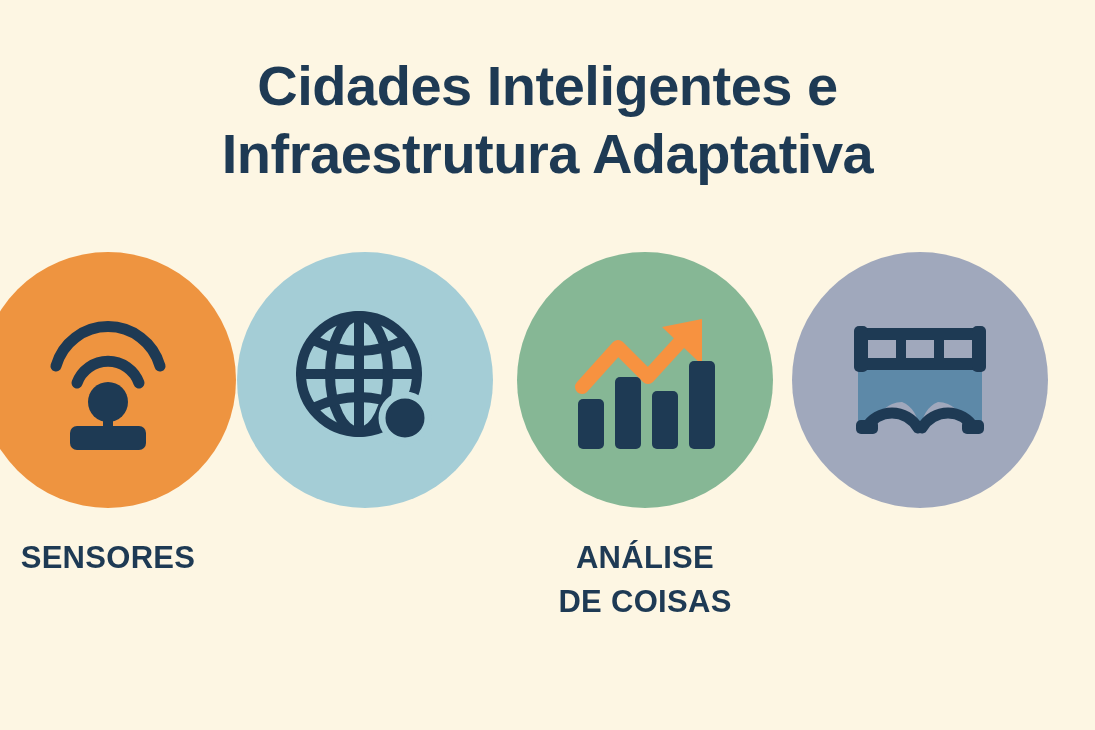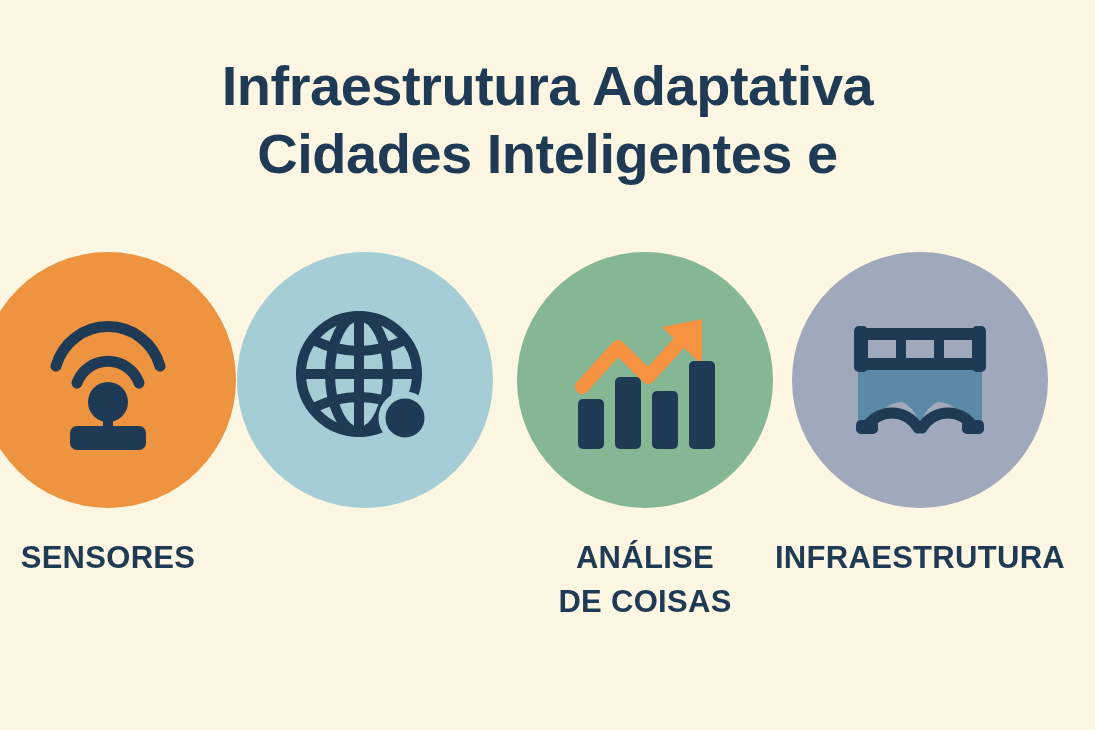--- a/index.html
+++ b/index.html
@@ -100,22 +100,22 @@
   .label.l1 { left: 229px;  width: 272px; }
   .label.l2 { left: 509px;  width: 272px; }
   .label.l3 { left: 760px;  width: 320px; }
 </style>
 </head>
 <body>
 
 <div class="infographic">
 
   <div class="title-block">
+    <span class="title-line">Cidades Inteligentes e</span>
     <span class="title-line">Infraestrutura Adaptativa</span>
-    <span class="title-line">Cidades Inteligentes e</span>
   </div>
 
   <div class="icon-row">
 
     <div class="icon-cell c0">
       <div class="circle" style="background:#EE9440;"></div>
       <div class="icon-art">
         <svg viewBox="0 0 140 140" width="140" height="140" aria-hidden="true">
           <g fill="none" stroke="#1E3A54" stroke-width="11" stroke-linecap="round">
             <path d="M18 56 A54 54 0 0 1 122 56"></path>
@@ -194,17 +194,16 @@
 
   <div class="label-row">
     <div class="label l0">
       <div>SENSORES</div>
     </div>
     <div class="label l2">
       <div>ANÁLISE</div>
       <div>DE COISAS</div>
     </div>
     <div class="label l3">
-      <div>INFRAESTRUTURA</div>
     </div>
   </div>
 
 </div>
 
 </body></html>

